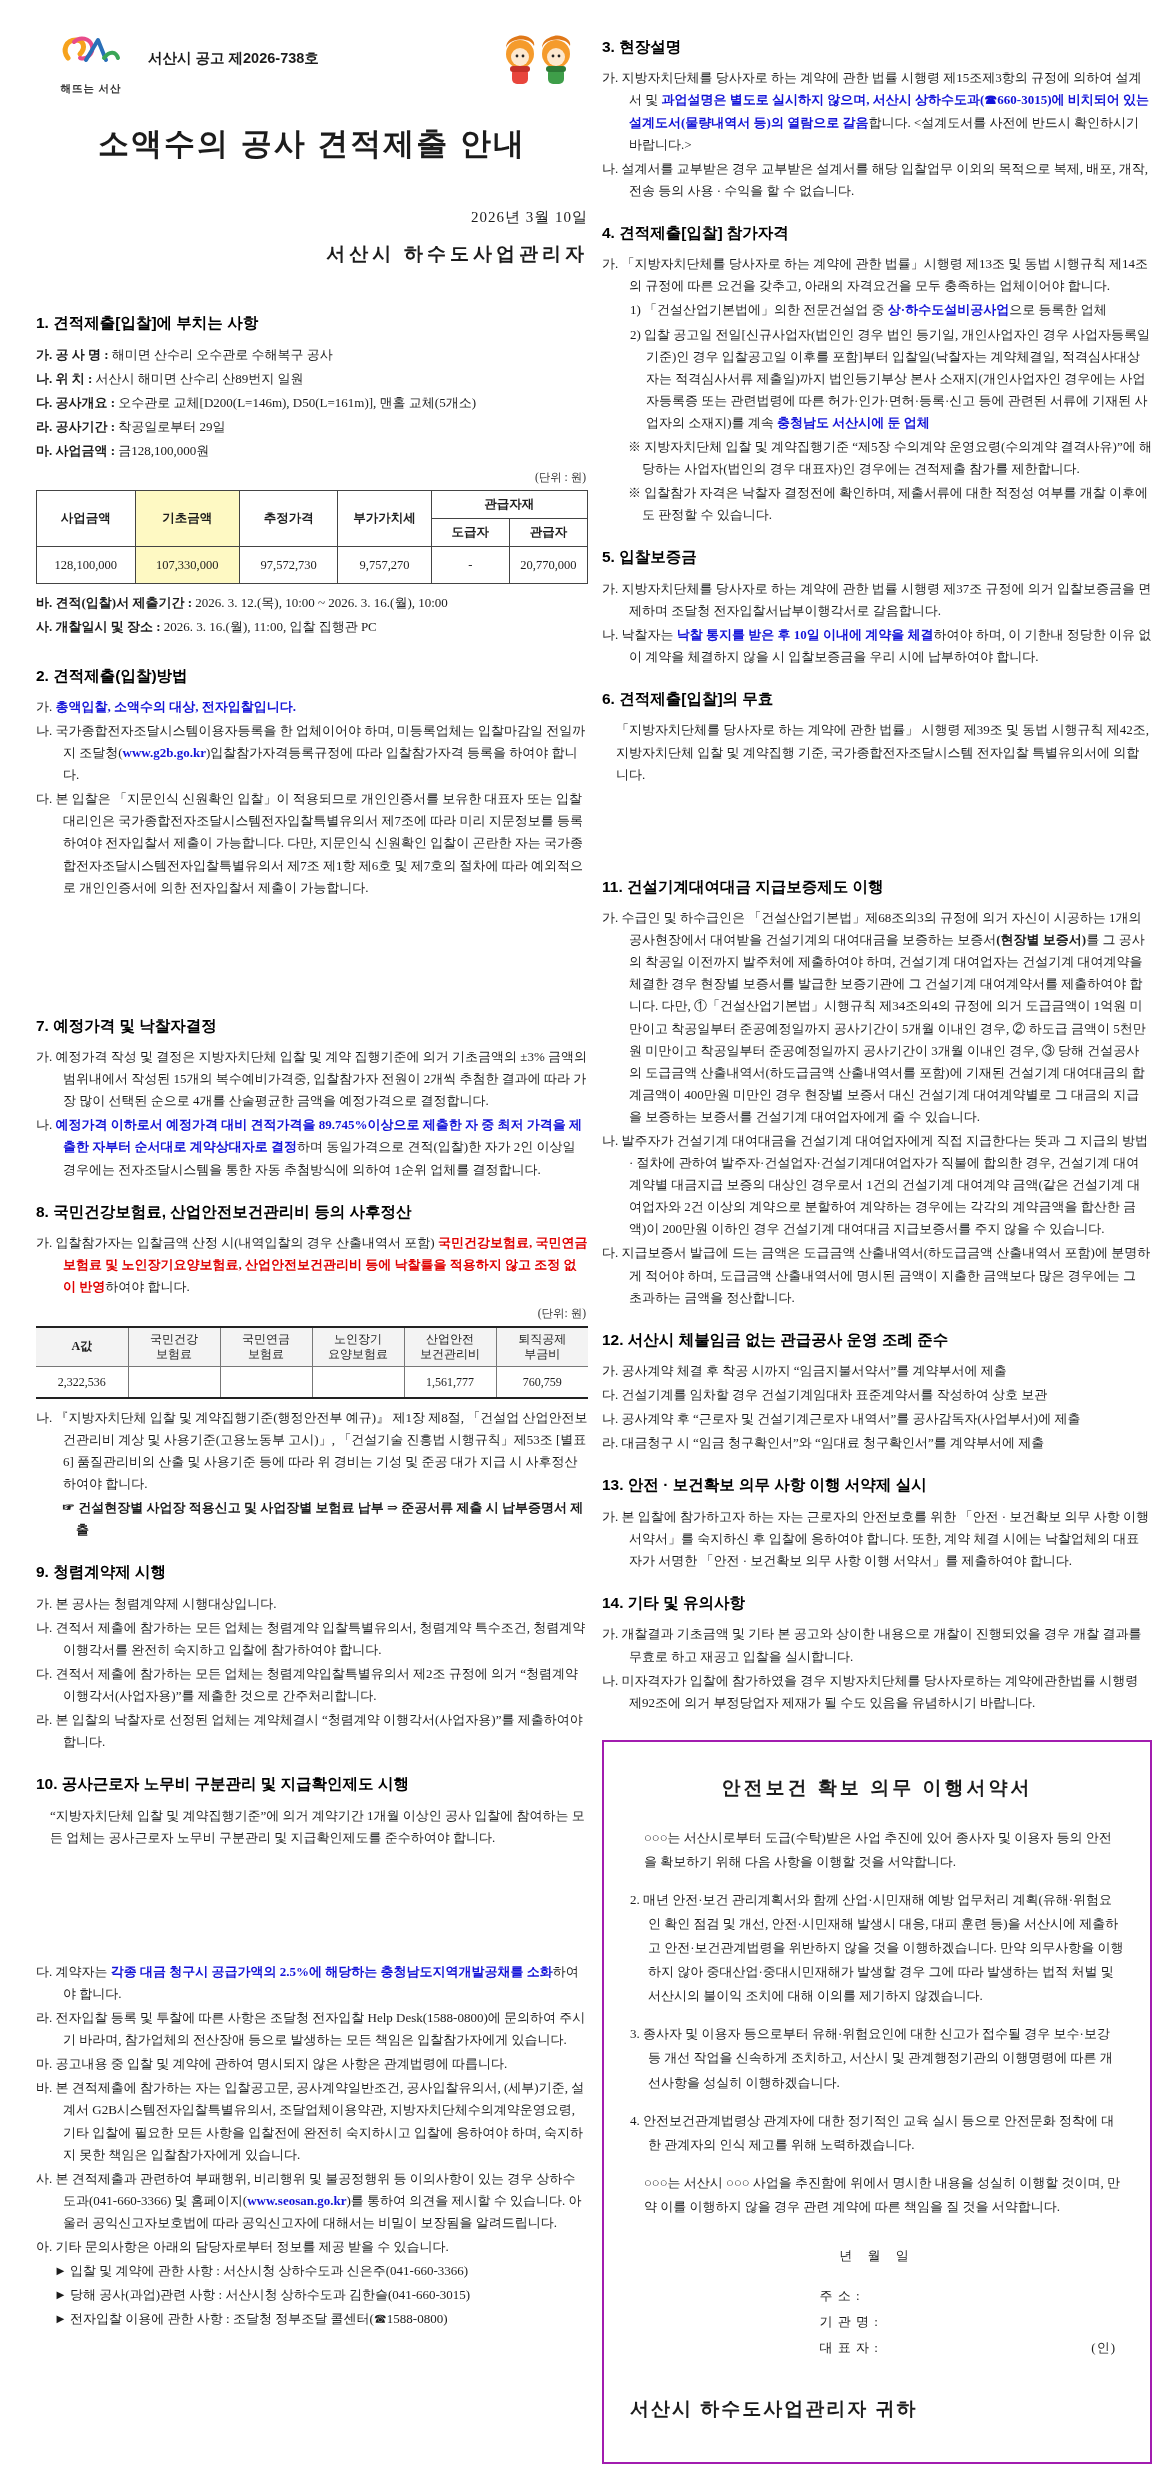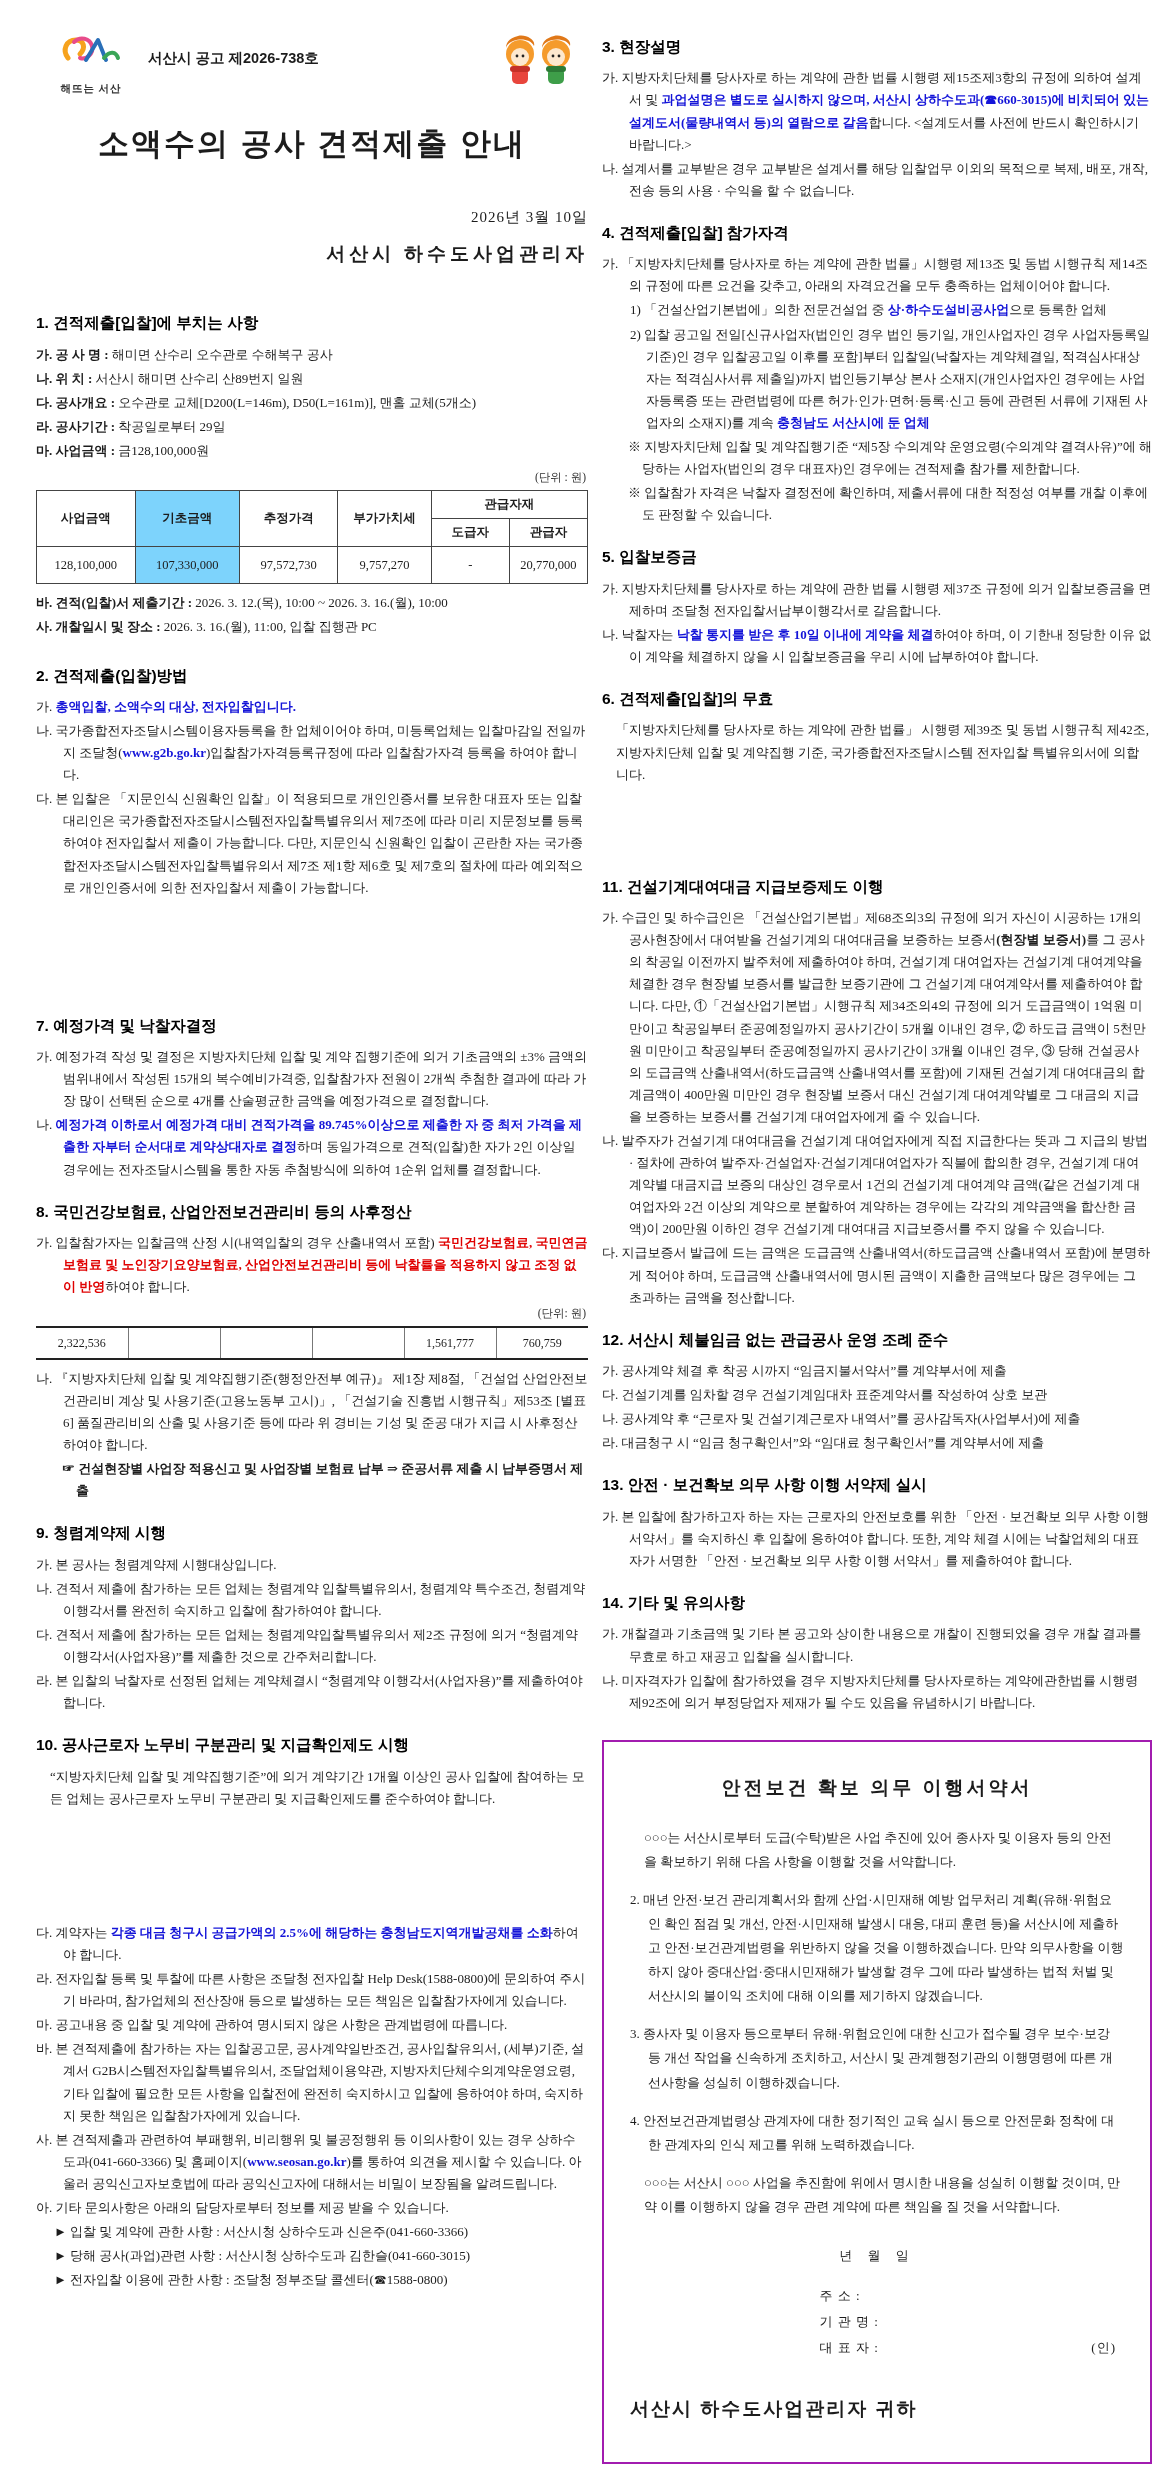--- a/index.html
+++ b/index.html
@@ -31,21 +31,21 @@
   .doc-title{text-align:center;font-weight:bold;font-size:31px;letter-spacing:2px;margin:14px 0 0 0;
              font-family:"Liberation Sans","DejaVu Sans",sans-serif;}
   .date-line{text-align:right;font-size:15px;margin-top:34px;letter-spacing:1px;}
   .issuer-line{text-align:right;font-size:19px;letter-spacing:4px;margin-top:8px;}
   
   .unit{ text-align:right;font-size:11.5px;color:#333;margin:6px 2px 2px 0;}
   table{border-collapse:collapse;width:100%;table-layout:fixed;}
   .t1 th,.t1 td{border:1px solid #444;text-align:center;font-size:12.5px;padding:3px 2px;}
   .t1 th{font-weight:bold;}
   .t1 td{height:30px;}
-  .yellow{background:#7dd3fc;margin-left:32px;}
+  .yellow{background:#fef9c3;margin-left:32px;}
   .t2{border-top:2px solid #222;border-bottom:2px solid #222;}
   .t2 th,.t2 td{border:1px solid #777;text-align:center;font-size:12px;padding:2px 2px;}
   .t2 th{background:#f3f3f3;font-weight:normal;white-space:pre-line;line-height:1.25;height:34px;}
   .t2 th:first-child{font-weight:bold;}
   .t2 td{height:26px;}
   .t2 tr th:first-child,.t2 tr td:first-child{border-left:none;}
   .t2 tr th:last-child,.t2 tr td:last-child{border-right:none;}
   
   .pledge{border:2px solid #a21caf;padding:26px 26px 37px 26px;margin-top:26px;}
   .pledge-title{text-align:center;font-weight:bold;font-size:19px;letter-spacing:3px;margin:4px 0 22px 0;
@@ -165,20 +165,33 @@
       <p class="item">가. 예정가격 작성 및 결정은 지방자치단체 입찰 및 계약 집행기준에 의거 기초금액의 ±3% 금액의 범위내에서 작성된 15개의 복수예비가격중, 입찰참가자 전원이 2개씩 추첨한 결과에 따라 가장 많이 선택된 순으로 4개를 산술평균한 금액을 예정가격으로 결정합니다.</p>
       <p class="item"><span>나. </span><span class="blue">예정가격 이하로서 예정가격 대비 견적가격을 89.745%이상으로 제출한 자 중 최저 가격을 제출한 자부터 순서대로 계약상대자로 결정</span><span>하며 동일가격으로 견적(입찰)한 자가 2인 이상일 경우에는 전자조달시스템을 통한 자동 추첨방식에 의하여 1순위 업체를 결정합니다.</span></p>
     </div>
 
     <div class="sec">
       <div class="sec-h">8. 국민건강보험료, 산업안전보건관리비 등의 사후정산</div>
       <p class="item"><span>가. 입찰참가자는 입찰금액 산정 시(내역입찰의 경우 산출내역서 포함) </span><span class="red">국민건강보험료, 국민연금보험료 및 노인장기요양보험료, 산업안전보건관리비 등에 낙찰률을 적용하지 않고 조정 없이 반영</span><span>하여야 합니다.</span></p>
       <div class="unit">(단위: 원)</div>
       <table class="t2">
         <tbody>
+            <tr>
+          <th>A값</th>
+          <th>국민건강
+보험료</th>
+          <th>국민연금
+보험료</th>
+          <th>노인장기
+요양보험료</th>
+          <th>산업안전
+보건관리비</th>
+          <th>퇴직공제
+부금비</th>
+        </tr>
         <tr>
           <td>2,322,536</td>
           <td></td>
           <td></td>
           <td></td>
           <td>1,561,777</td>
           <td>760,759</td>
         </tr>
       </tbody>
         </table>

